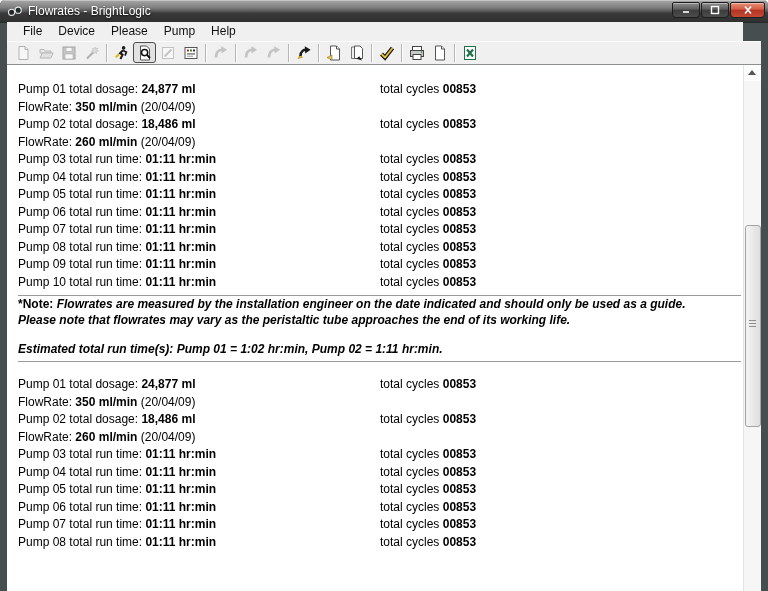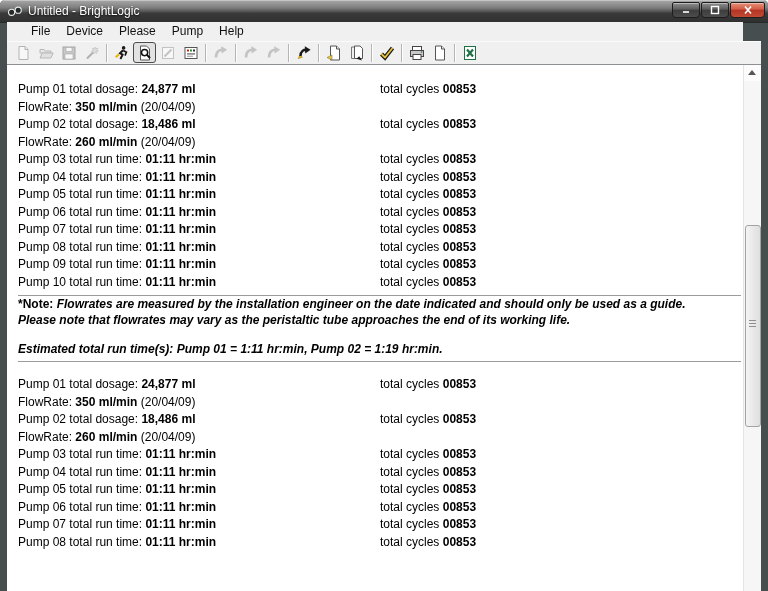--- a/index.html
+++ b/index.html
@@ -15,21 +15,21 @@
   .title-text{color:#fff;font-size:12px;text-shadow:0 1px 2px rgba(0,0,0,.8);white-space:nowrap;}
   .win-controls{position:absolute;top:2px;right:3px;display:flex;gap:1px;}
   .win-btn{width:28px;height:16px;border:1px solid #1d1d1d;border-radius:2px 2px 4px 4px;
     background:linear-gradient(to bottom,#909090,#5c5c5c 45%,#3d3d3d 50%,#4c4c4c);
     display:flex;align-items:center;justify-content:center;padding:0;cursor:default;
     box-shadow:inset 0 1px 0 rgba(255,255,255,.4);}
   .win-btn.close{width:35px;
     background:linear-gradient(to bottom,#e6917a,#d45a42 45%,#b23425 50%,#c34a33);}
   
   .menubar{position:absolute;top:22px;left:7px;right:25px;height:19px;background:#f0f0f0;
-    display:flex;align-items:center;padding-left:16px;font-size:12px;color:#111;
+    display:flex;align-items:center;padding-left:8px;font-size:12px;color:#111;
     border-bottom:1px solid #e2e2e2;}
   .menu-item{padding:2px 8px 3px 8px;}
   
   .toolbar{position:absolute;top:41px;left:7px;right:7px;height:23px;background:#f0f0f0;
     display:flex;align-items:center;padding-left:4px;box-shadow:inset 0 1px 0 #fbfbfb;}
   .tb-btn{width:23px;height:21px;border:1px solid transparent;background:transparent;padding:0;
     display:flex;align-items:center;justify-content:center;}
   .tb-btn svg{width:16px;height:16px;display:block;}
   .tb-btn.pressed{border:1px solid #4c4c4c;background:#e2e2e2;border-radius:3px;}
   .tb-btn.disabled{filter:grayscale(1) opacity(0.45);}
@@ -64,21 +64,21 @@
 <div class="window">
 
   <div class="titlebar">
     <span class="app-icon">
       <svg viewBox="0 0 16 14">
         <circle cx="4.6" cy="8.3" r="3.1" fill="#23282a" stroke="#e8e8e8" stroke-width="1.1"></circle>
         <circle cx="11.2" cy="6.2" r="3.1" fill="#23282a" stroke="#e8e8e8" stroke-width="1.1"></circle>
         <path d="M7.5 7.5 L8.4 7" stroke="#e8e8e8" stroke-width="1"></path>
       </svg>
     </span>
-    <span class="title-text">Untitled - BrightLogic</span>
+    <span class="title-text">Flowrates - BrightLogic</span>
     <div class="win-controls">
       <button class="win-btn" title="Minimize">
         <svg viewBox="0 0 12 10" width="12" height="10">
             <line x1="3" y1="7" x2="9" y2="7" stroke="#fff" stroke-width="1.6"></line>
           </svg>
       </button>
       <button class="win-btn" title="Maximize">
         <svg viewBox="0 0 12 10" width="12" height="10">
             <rect x="2.5" y="1.5" width="7" height="7" fill="none" stroke="#fff" stroke-width="1.4"></rect>
           </svg>
@@ -282,21 +282,21 @@
           <div class="row"><span>Pump 08 total run time: <b>01:11 hr:min</b></span><span class="right">total cycles <b>00853</b></span></div>
           <div class="row"><span>Pump 09 total run time: <b>01:11 hr:min</b></span><span class="right">total cycles <b>00853</b></span></div>
           <div class="row"><span>Pump 10 total run time: <b>01:11 hr:min</b></span><span class="right">total cycles <b>00853</b></span></div>
         </div>
       <hr class="rule">
       <div class="note">
         <span class="prefix">*Note:</span>
         <span>Flowrates are measured by the installation engineer on the date indicated and should only be used as a guide.</span><br>
         <span>Please note that flowrates may vary as the peristaltic tube approaches the end of its working life.</span>
       </div>
-      <div class="note est">Estimated total run time(s): Pump 01 = 1:11 hr:min, Pump 02 = 1:19 hr:min.</div>
+      <div class="note est">Estimated total run time(s): Pump 01 = 1:02 hr:min, Pump 02 = 1:11 hr:min.</div>
       <hr class="rule">
       <div id="section-2">
           <div class="row"><span>Pump 01 total dosage: <b>24,877 ml</b></span><span class="right">total cycles <b>00853</b></span></div>
           <div class="row"><span>FlowRate: <b>350 ml/min</b> (20/04/09)</span></div>
           <div class="row"><span>Pump 02 total dosage: <b>18,486 ml</b></span><span class="right">total cycles <b>00853</b></span></div>
           <div class="row"><span>FlowRate: <b>260 ml/min</b> (20/04/09)</span></div>
           <div class="row"><span>Pump 03 total run time: <b>01:11 hr:min</b></span><span class="right">total cycles <b>00853</b></span></div>
           <div class="row"><span>Pump 04 total run time: <b>01:11 hr:min</b></span><span class="right">total cycles <b>00853</b></span></div>
           <div class="row"><span>Pump 05 total run time: <b>01:11 hr:min</b></span><span class="right">total cycles <b>00853</b></span></div>
           <div class="row"><span>Pump 06 total run time: <b>01:11 hr:min</b></span><span class="right">total cycles <b>00853</b></span></div>

